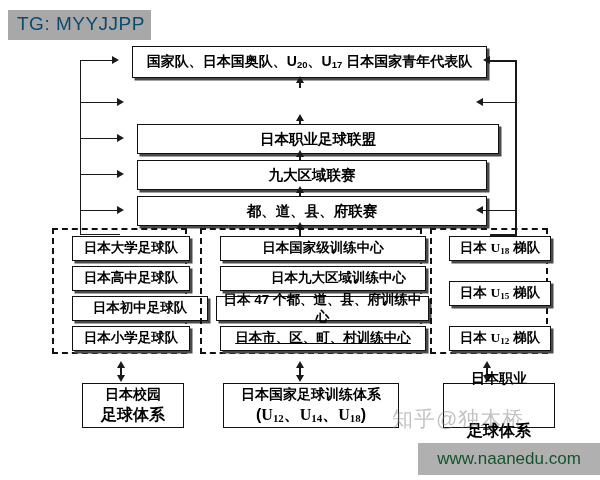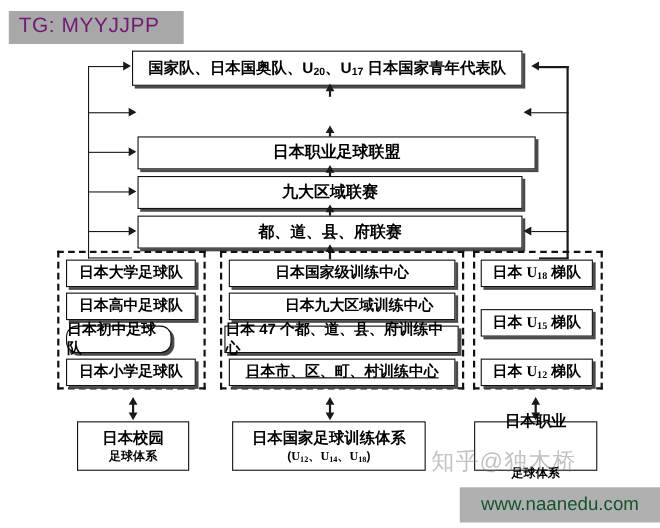--- a/index.html
+++ b/index.html
@@ -17,24 +17,24 @@
     background: #ffffff;
     overflow: hidden;
   }
 
   
   .tag-badge {
     position: absolute;
     left: 8px;
     top: 10px;
     background: #a8a8a8;
-    color: #701a75;
+    color: #0c4a6e;
     font-size: 19px;
     letter-spacing: 0.5px;
-    padding: 3px 22px 5px 9px;
+    padding: 3px 6px 5px 9px;
     line-height: 1.15;
     white-space: nowrap;
   }
 
   
   .url-banner {
     position: absolute;
     left: 418px;
     top: 443px;
     width: 182px;
@@ -62,23 +62,25 @@
 
   
   .box {
     position: absolute;
     box-sizing: border-box;
     background: #ffffff;
     border: 1.6px solid #111;
     display: flex;
     align-items: center;
     justify-content: center;
+    text-align: center;
     color: #000;
     font-weight: bold;
     line-height: 1.25;
+    margin-left: 12px;
   }
   .box.shadowed {
     box-shadow: 2.5px 2.5px 0 0 #4a4a4a;
   }
 
   
   .ladder-box {
     font-size: 14.5px;
     height: 30px;
   }
@@ -99,21 +101,21 @@
   }
   .item-box.wide { font-size: 13.5px; }
 
   
   .sum-box {
     font-size: 14px;
     flex-direction: column;
     line-height: 1.35;
     padding: 2px 4px;
   }
-  .sum-box .l2 { font-size: 11px; font-weight: bold; }
+  .sum-box .l2 { font-size: 16px; font-weight: bold; }
 
   
   .ln {
     position: absolute;
     background: #1a1a1a;
   }
   .ln.h { height: 1.4px; }
   .ln.v { width: 1.4px; }
   .ln.thick.h { height: 2px; }
   .ln.thick.v { width: 2px; }
@@ -216,21 +218,21 @@
   <div class="arrow left" style="left:476px; top:206px;"></div>
 
   <div class="dash-group" style="left:52px; top:228px; width:135px; height:126px;"></div>
 
   <div class="box shadowed item-box" style="left:60px; top:236px; width:118px; height:25px;">
     <span>日本大学足球队</span>
   </div>
   <div class="box shadowed item-box" style="left:60px; top:266px; width:118px; height:25px;">
     <span>日本高中足球队</span>
   </div>
-  <div class="box shadowed item-box" style="left:60px; top:296px; width:96px; height:25px;border-radius:10px;">
+  <div class="box shadowed item-box" style="left:60px; top:296px; width:136px; height:25px;">
     <span>日本初中足球队</span>
   </div>
   <div class="box shadowed item-box" style="left:60px; top:326px; width:118px; height:25px;">
     <span>日本小学足球队</span>
   </div>
 
   <div class="dash-group" style="left:200px; top:228px; width:222px; height:126px;"></div>
 
   <div class="box shadowed item-box" style="left:208px; top:236px; width:206px; height:25px;">
     <span>日本国家级训练中心</span>

